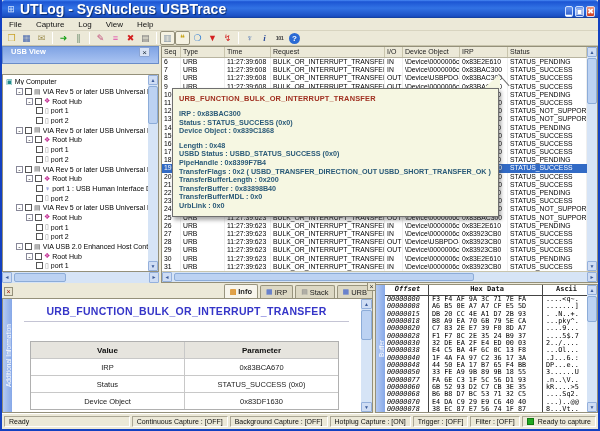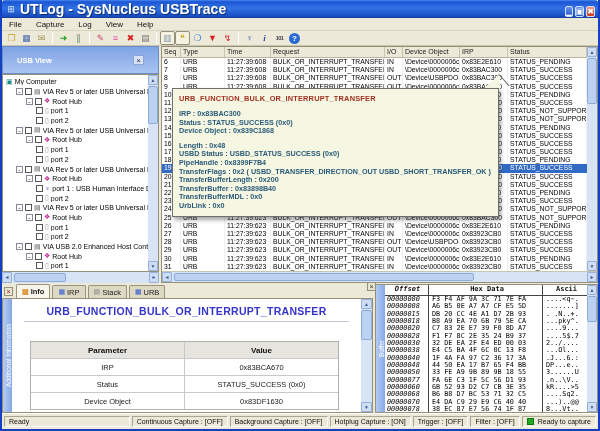--- a/index.html
+++ b/index.html
@@ -26,22 +26,22 @@
   .tbtn{width:15px;height:14px;display:flex;align-items:center;justify-content:center;
     font-size:9px;line-height:14px;}
   .tbtn.pressed{border:1px solid #94907a;background:#f5f2e2;border-radius:2px;}
   .tbtn .g{display:block;}
   .tbtn .g.round{width:11px;height:11px;border-radius:50%;font-size:8px;line-height:11px;text-align:center;font-weight:bold;}
   .tbtn .g.small{font-size:5.5px;font-weight:bold;letter-spacing:-0.5px;}
   .tbtn .g.italic{font-style:italic;font-family:"Liberation Serif",serif;font-weight:bold;}
   .tsep{width:1px;height:12px;background:#b9b5a0;border-right:1px solid #fff;margin:0 3px;}
   
   .usbview{position:absolute;top:46px;left:0;width:157px;height:237px;background:#ece9d8;}
-  .pane-cap{height:28px;background:linear-gradient(180deg,#7fa3e4,#aac4f2);display:flex;align-items:center;
-    padding:0 14px;border:1px solid #6a8cc8;}
+  .pane-cap{height:18px;background:linear-gradient(180deg,#7fa3e4,#aac4f2);display:flex;align-items:flex-start;
+    padding:0 8px;border:1px solid #6a8cc8;}
   .pane-cap .t{flex:1;color:#fff;font-size:7.5px;font-weight:bold;}
   .pane-cap .x{width:11px;height:10px;font-size:8px;line-height:9px;text-align:center;color:#234;
     background:#d8e2f4;border:1px solid #8aa4d4;border-radius:1px;}
   .vtabs{height:29px;display:flex;align-items:flex-end;padding-left:2px;background:#ece9d8;}
   .vtab{display:flex;align-items:center;gap:2px;font-size:7.5px;padding:1px 5px;height:14px;
     border:1px solid #9a96800;border:1px solid #98947e;border-bottom:none;border-radius:2px 2px 0 0;background:#dcd8c4;color:#222;}
   .vtab.sel{background:#f6f4ea;font-weight:bold;height:15px;}
   .vtab .ic{font-size:7px;}
   .treewrap{position:absolute;top:28px;left:0;right:0;bottom:11px;background:#fff;border:1px solid #94907a;display:flex;}
   .tree{flex:1;overflow:hidden;padding-top:2px;}
@@ -83,21 +83,21 @@
   .tip{position:absolute;left:170px;top:88px;width:327px;background:#f6f7e2;
     border:1px solid #6f6f6f;box-shadow:2px 3px 4px rgba(60,60,60,.45);padding:5px 6px;z-index:5;}
   .tip .ttl{font-size:7.4px;font-weight:bold;color:#a03020;letter-spacing:.2px;margin-bottom:7px;}
   .tipline{font-size:7.2px;line-height:8.6px;color:#2a5a78;font-weight:bold;white-space:nowrap;}
   .tipgap{height:6px;}
   .tippointer{position:absolute;left:481px;top:74px;width:0;height:0;z-index:4;
     border-left:17px solid transparent;border-bottom:15px solid #f6f7e2;}
   .tippointer:after{content:"";position:absolute;left:-2px;top:0px;width:1px;height:16px;background:#6f6f6f;transform:rotate(-42deg);transform-origin:top;}
   
   .infopane{position:absolute;top:284px;left:0;width:371px;height:129px;background:#ece9d8;}
-  .btabs{height:14px;display:flex;align-items:flex-end;padding-left:2px;}
+  .btabs{height:14px;display:flex;align-items:flex-end;padding-left:2px;justify-content:space-between;}
   .btabs .closebx{width:9px;height:9px;font-size:7px;line-height:8px;text-align:center;color:#a02010;
     border:1px solid #94907a;background:#e8e4d0;margin-right:3px;margin-bottom:2px;}
   .btab{display:flex;align-items:center;gap:2px;font-size:7.5px;height:13px;padding:0 5px;
     border:1px solid #98947e;border-bottom:none;border-radius:2px 2px 0 0;background:#dcd8c4;color:#222;}
   .btab.sel{background:#f7f5ec;font-weight:bold;height:14px;}
   .btab .ic{font-size:7px;}
   .infobody{position:absolute;top:14px;left:0;right:0;bottom:0;border:1px solid #94907a;display:flex;background:#fff;}
   .vstrip{width:9px;flex:none;background:linear-gradient(90deg,#86a8e8,#b4caf2);
     color:#fff;font-size:6.5px;display:flex;align-items:flex-end;justify-content:center;
     writing-mode:vertical-rl;transform:rotate(180deg);padding:3px 0;white-space:nowrap;overflow:hidden;}
@@ -686,22 +686,22 @@
           </span>
         </span>
     </div>
     <div class="infobody">
       <div class="vstrip">Additional Information</div>
       <div class="infocontent">
         <div class="infotitle">URB_FUNCTION_BULK_OR_INTERRUPT_TRANSFER</div>
         <div class="infohr"></div>
         <div class="ptable" id="ptable">
             <div class="prow hdr">
+              <span class="pc">Value</span>
               <span class="pc">Parameter</span>
-              <span class="pc">Value</span>
             </div>
             <div class="prow">
               <span class="pc">IRP</span>
               <span class="pc">0x83BCA670</span>
             </div>
             <div class="prow">
               <span class="pc">Status</span>
               <span class="pc">STATUS_SUCCESS (0x0)</span>
             </div>
             <div class="prow">

